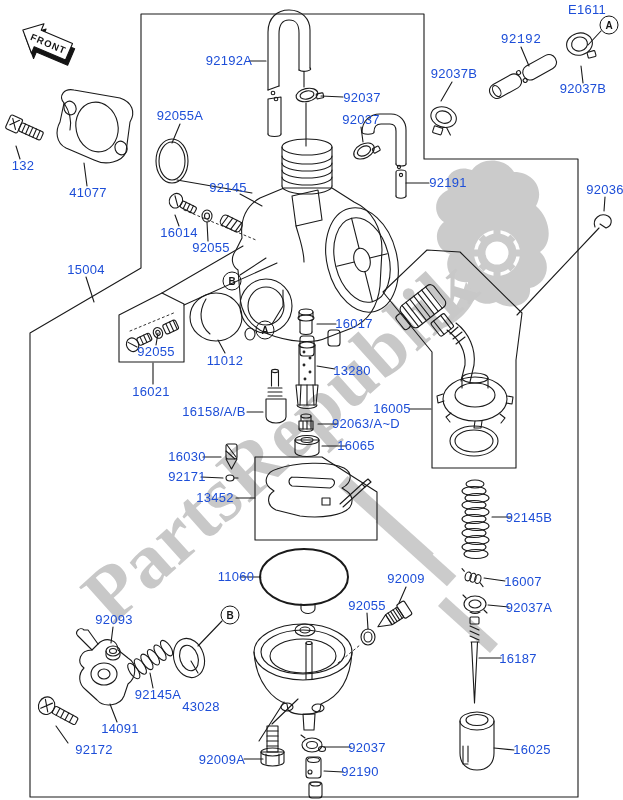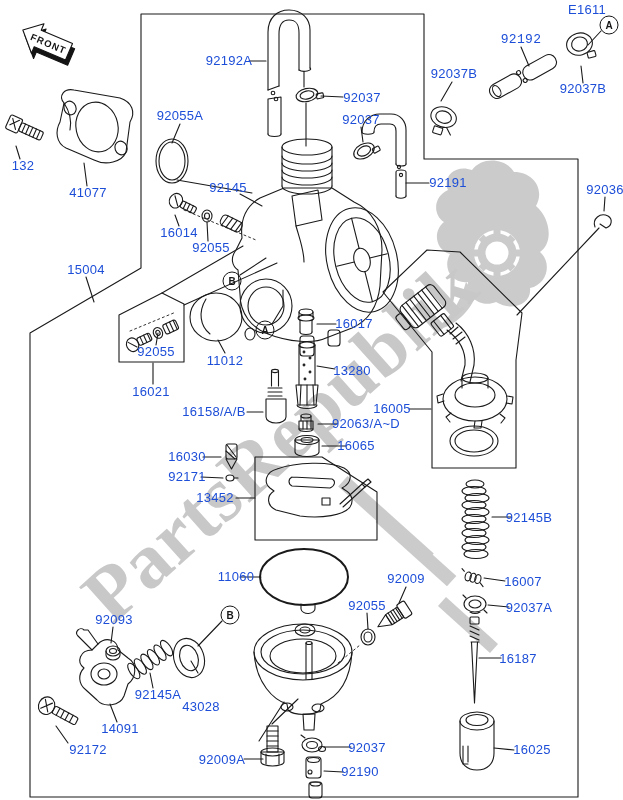--- a/index.html
+++ b/index.html
@@ -467,21 +467,21 @@
       <div class="plabel" style="left: 228px; top: 577px; margin-left: 8px;">11060</div>
       <div class="plabel" style="left: 406px; top: 579px; text-align: right;">92009</div>
       <div class="plabel" style="left: 523px; top: 582px;">16007</div>
       <div class="plabel" style="left: 367px; top: 606px;">92055</div>
       <div class="plabel" style="left: 529px; top: 608px;">92037A</div>
       <div class="plabel" style="left: 114px; top: 620px;">92093</div>
       <div class="plabel" style="left: 518px; top: 659px;">16187</div>
       <div class="plabel" style="left: 201px; top: 681px; margin-top: 26px;">43028</div>
       <div class="plabel" style="left: 158px; top: 695px;">92145A</div>
       <div class="plabel" style="left: 120px; top: 729px;">14091</div>
-      <div class="plabel" style="left: 88px; top: 750px;">92172</div>
+      <div class="plabel" style="left: 94px; top: 750px;">92172</div>
       <div class="plabel" style="left: 532px; top: 750px;">16025</div>
       <div class="plabel" style="left: 222px; top: 760px;">92009A</div>
       <div class="plabel" style="left: 367px; top: 748px;">92037</div>
       <div class="plabel" style="left: 360px; top: 772px;">92190</div>
       <div class="refcircle" style="left: 609px; top: 25px;">A</div>
       <div class="refcircle" style="left: 232px; top: 281px;">B</div>
       <div class="refcircle" style="left: 265px; top: 330px;">A</div>
       <div class="refcircle" style="left: 230px; top: 615px;">B</div>
     </div>
 

